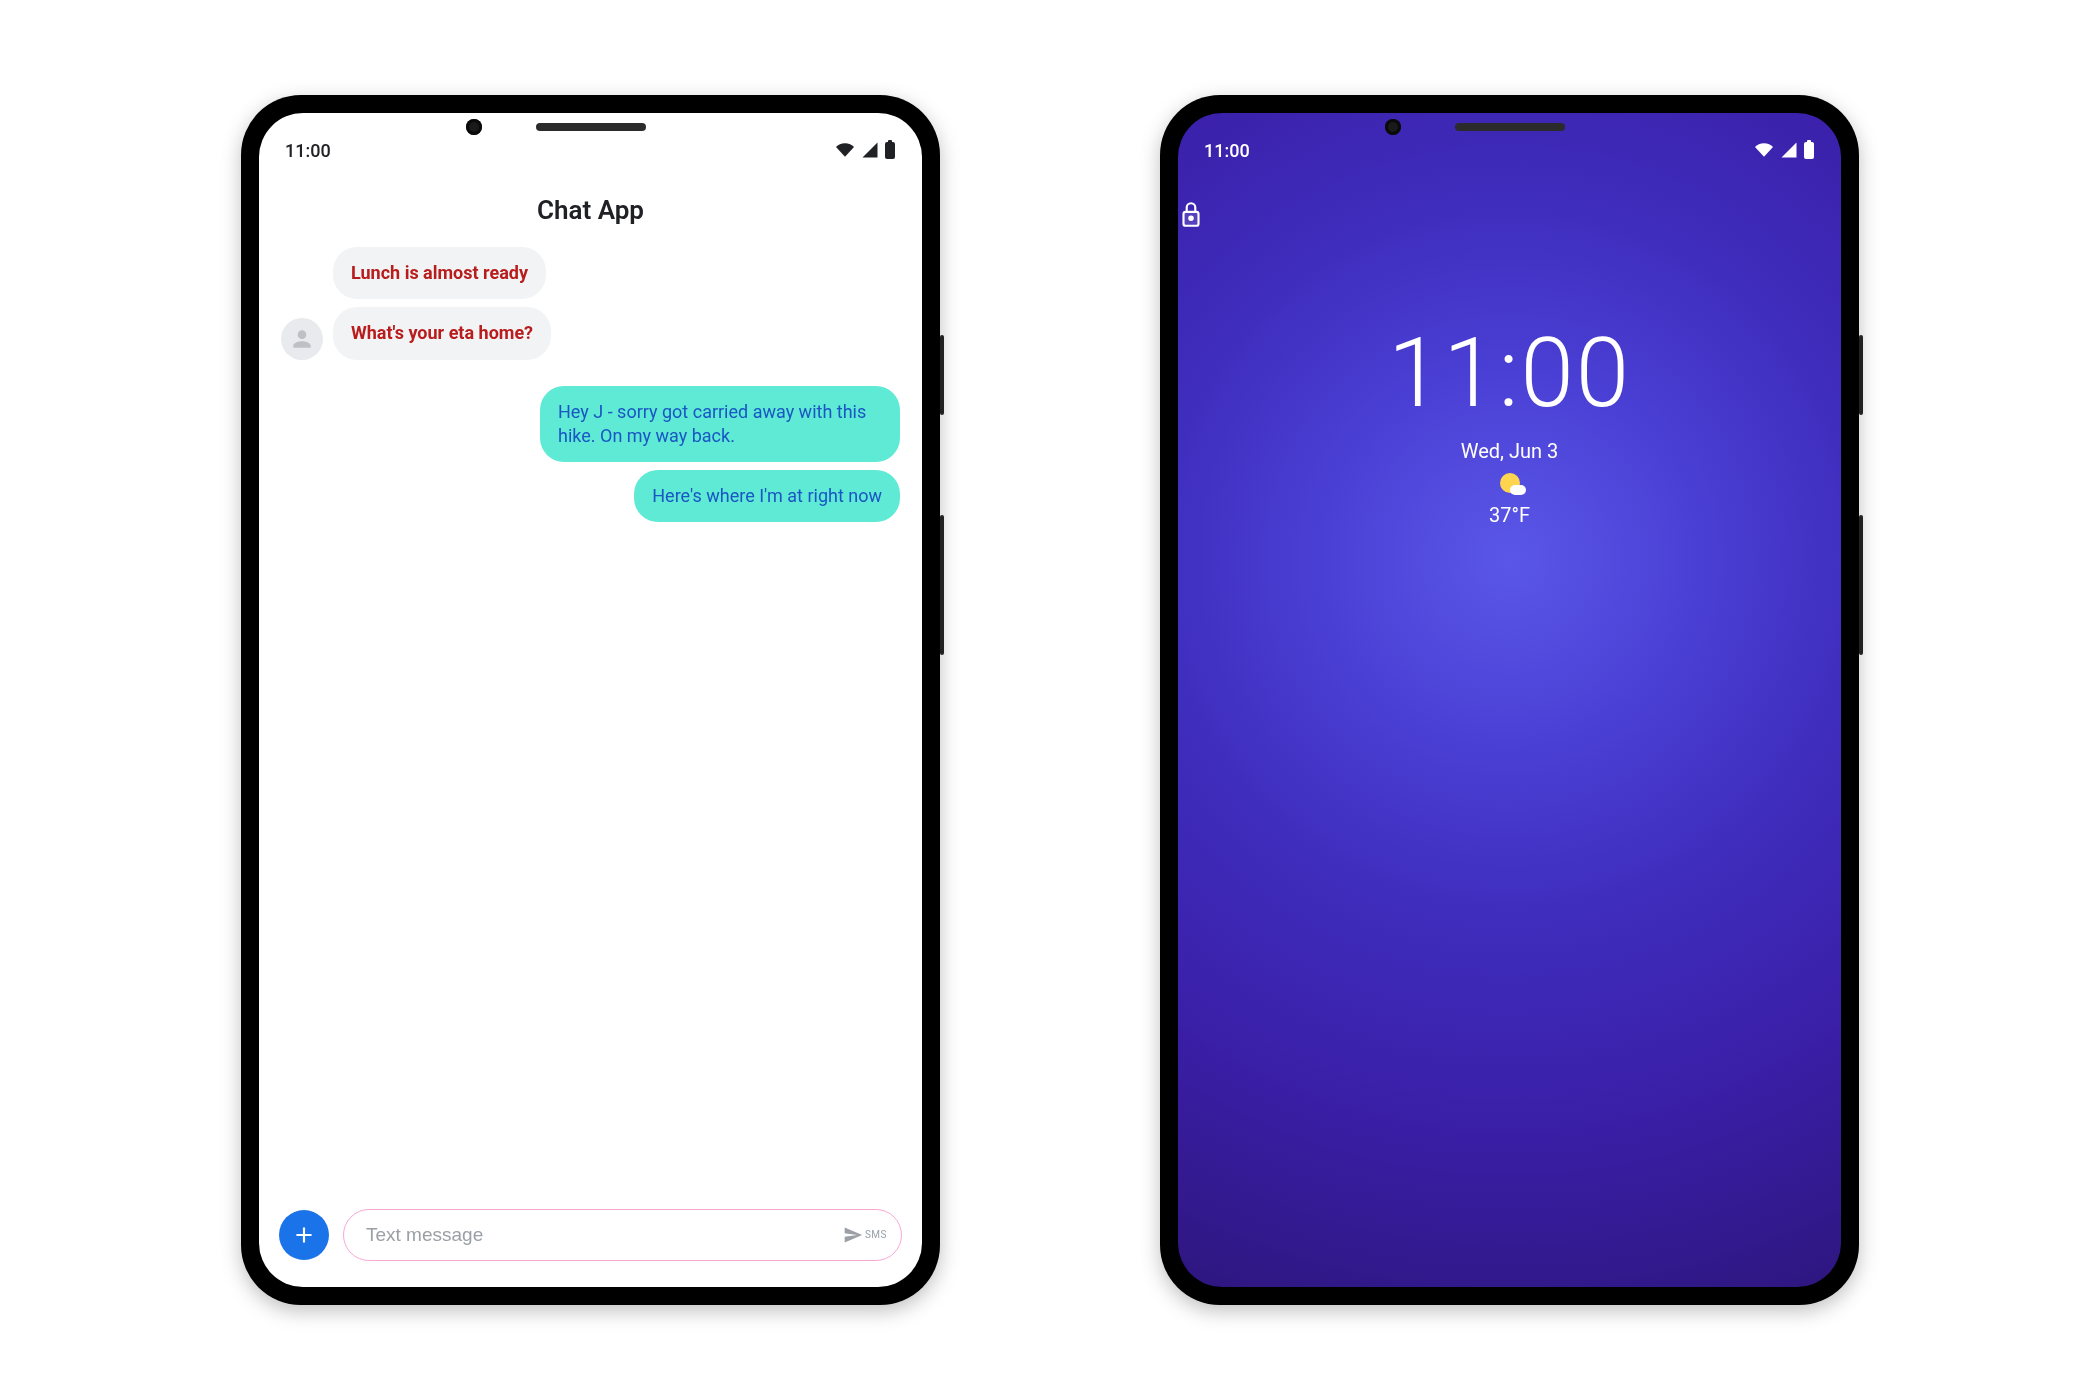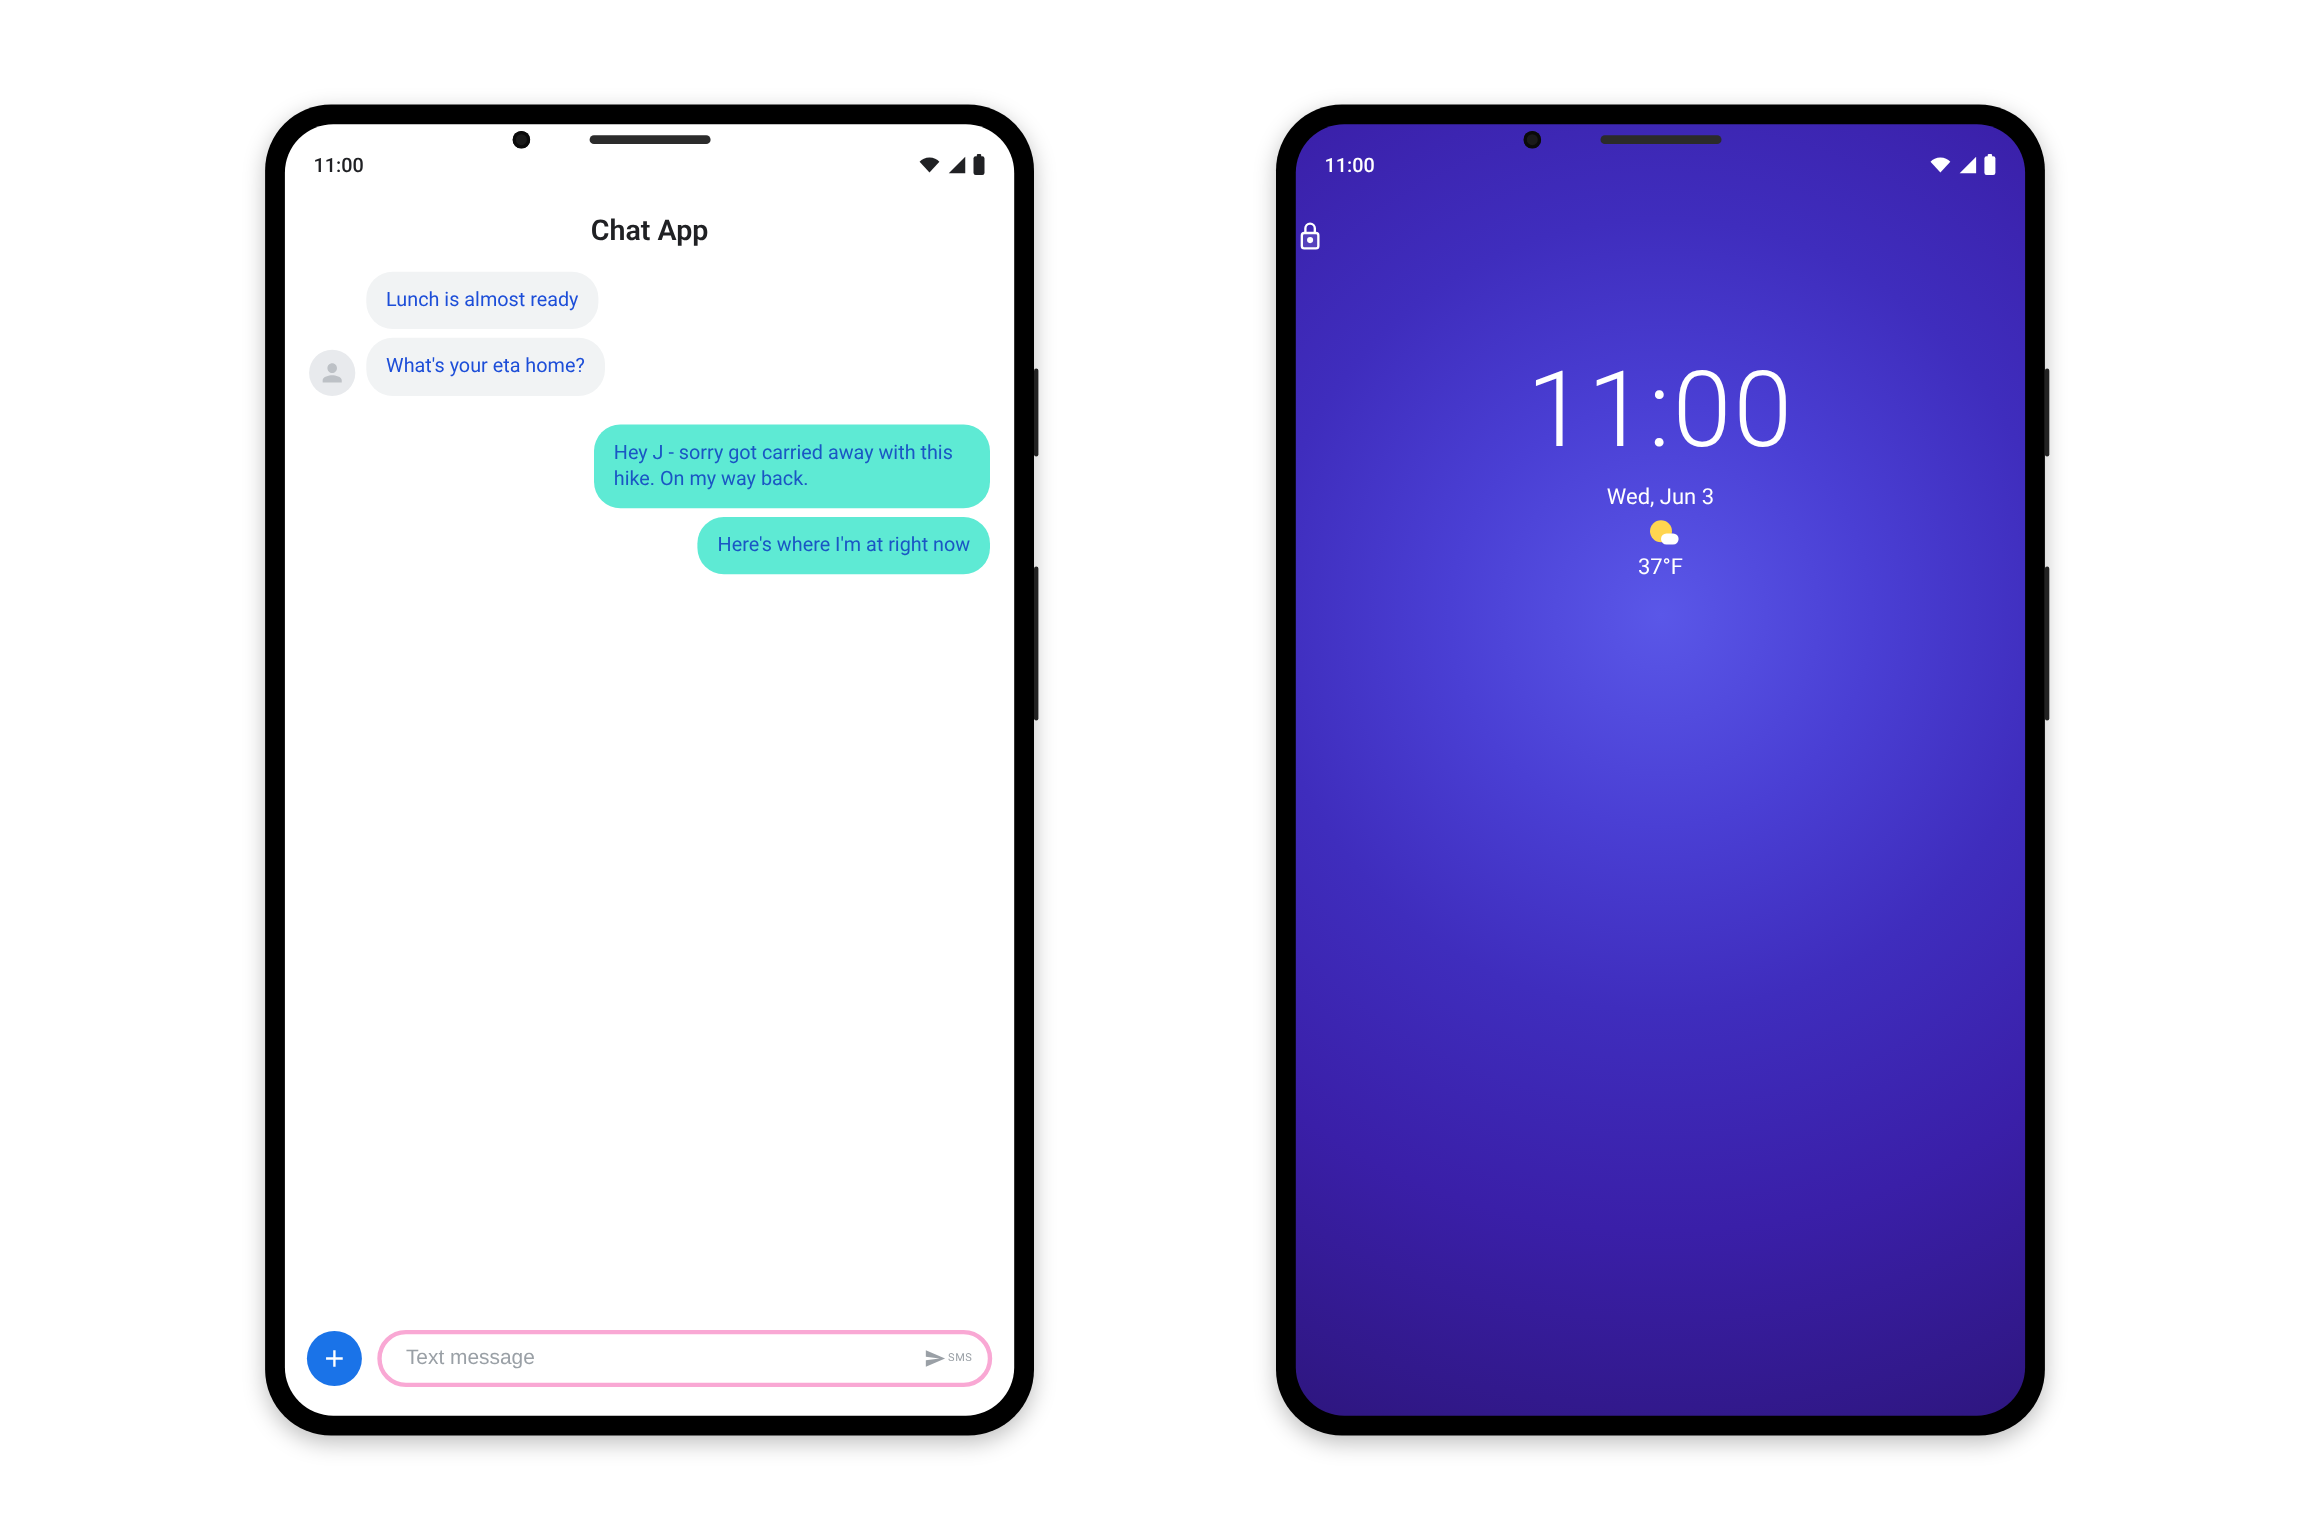--- a/index.html
+++ b/index.html
@@ -102,39 +102,39 @@
   }
   .avatar svg { width:26px; height:26px; fill:#bdc1c6; }
   .avatar-spacer { width:42px; flex-shrink:0; }
   .bubble {
     padding:14px 18px;
     border-radius:24px;
     font-size:18px;
     line-height:1.35;
     max-width:360px;
   }
-  .bubble.in { background:#f1f3f4; color:#1d4ed8; }
+  .bubble.in { background:#f1f3f4; color:#b91c1c;font-weight:bold; }
   .bubble.out { background:#5eead4; color:#1a56c4; }
 
   .composer {
     display:flex; align-items:center; gap:14px;
     padding: 16px 20px 26px 20px;
   }
   .fab {
     width:50px; height:50px; border-radius:50%;
     background:#1a73e8;
     display:flex; align-items:center; justify-content:center;
     flex-shrink:0;
     cursor:pointer;
   }
   .fab svg { width:26px; height:26px; fill:#fff; }
   .input-wrap {
     flex:1;
     height:52px;
-    border:4px solid #f9a8d4;
+    border:1px solid #f9a8d4;
     border-radius:26px;
     display:flex; align-items:center;
     padding: 0 14px 0 22px;
     background:#fff;
   }
   .input-wrap input {
     flex:1; border:none; outline:none;
     font-size:19px; color:#5f6368;
     background:transparent;
   }

